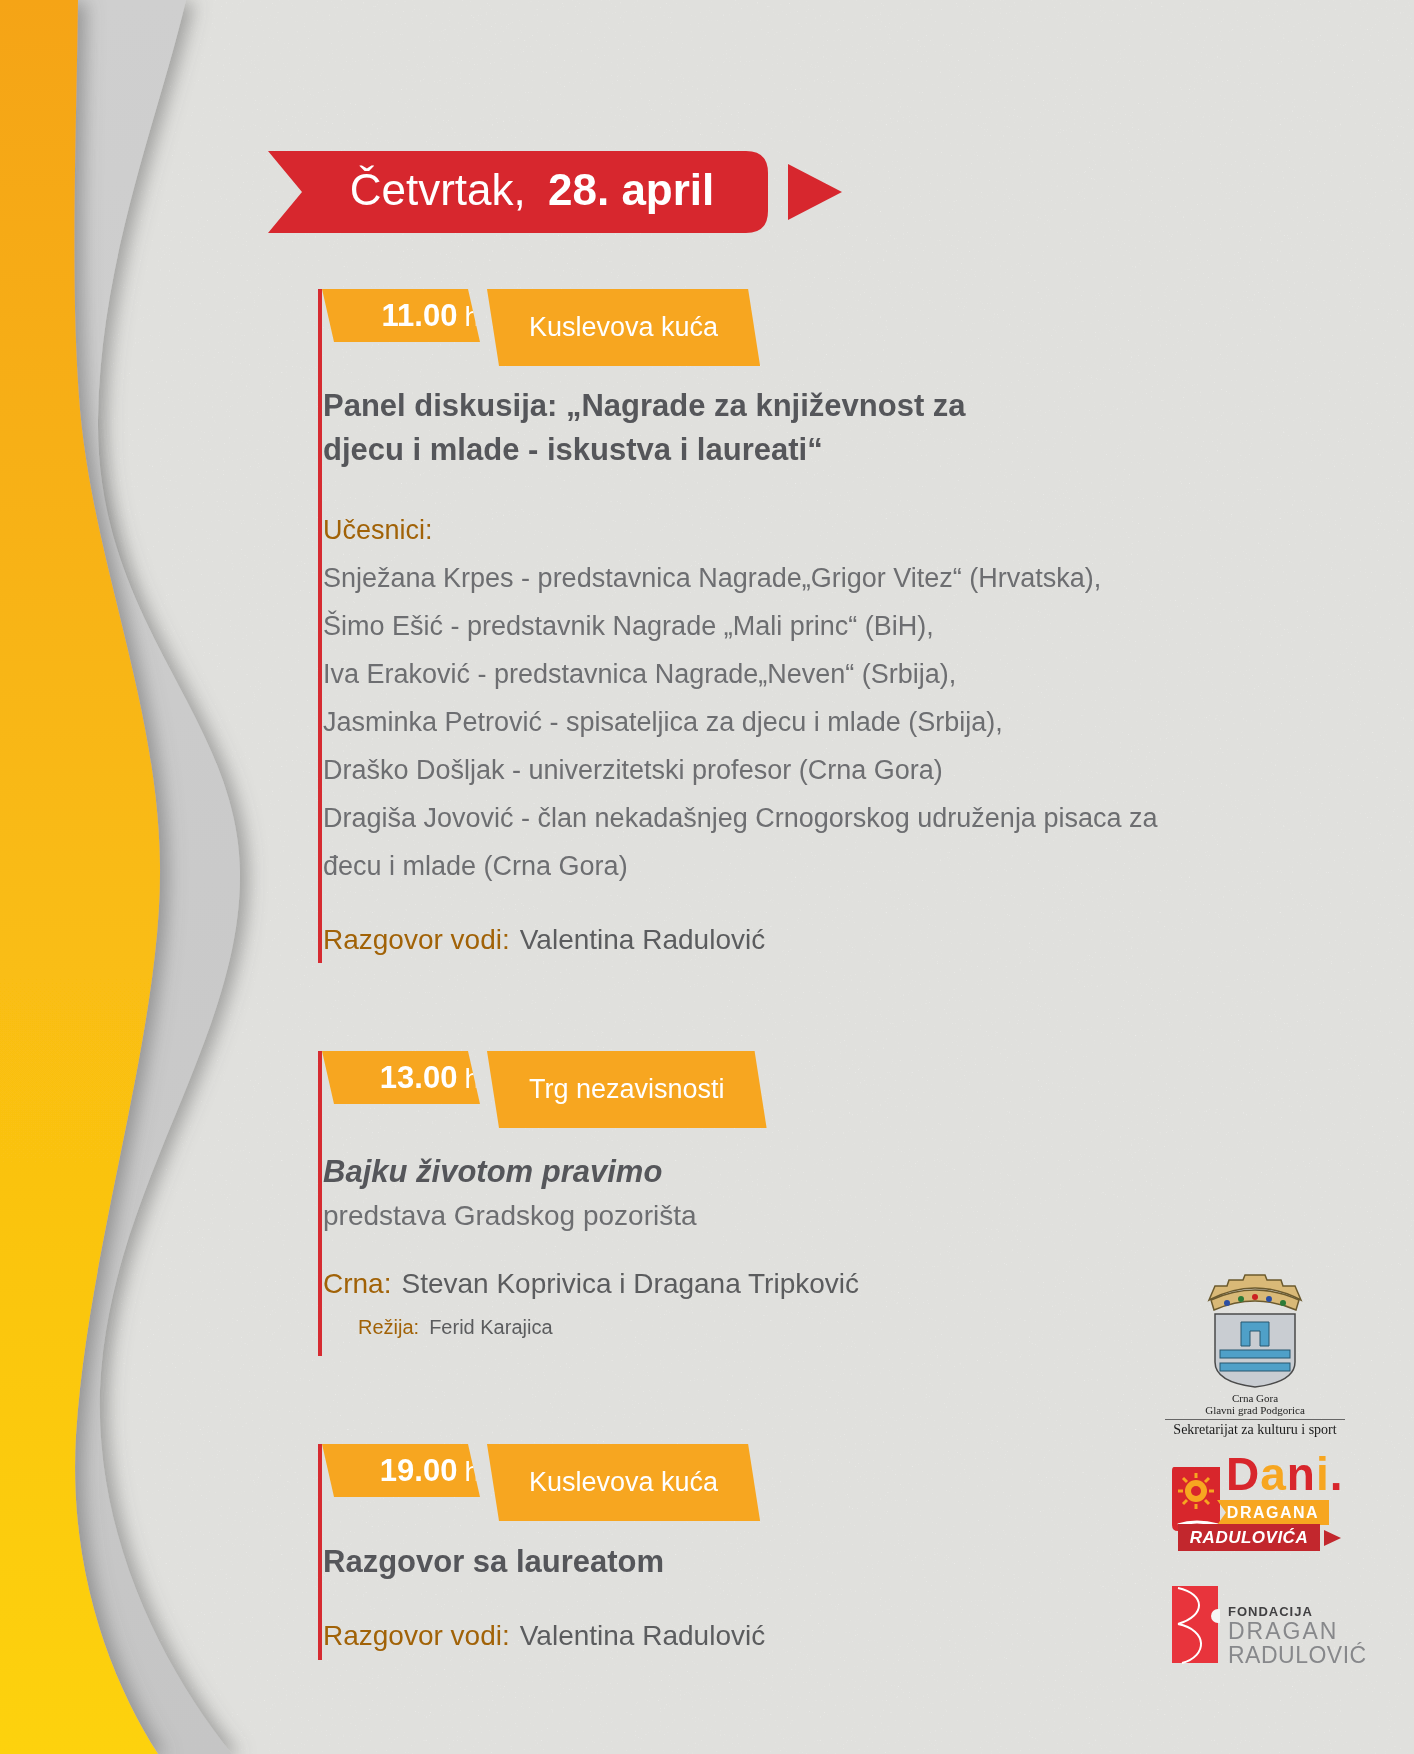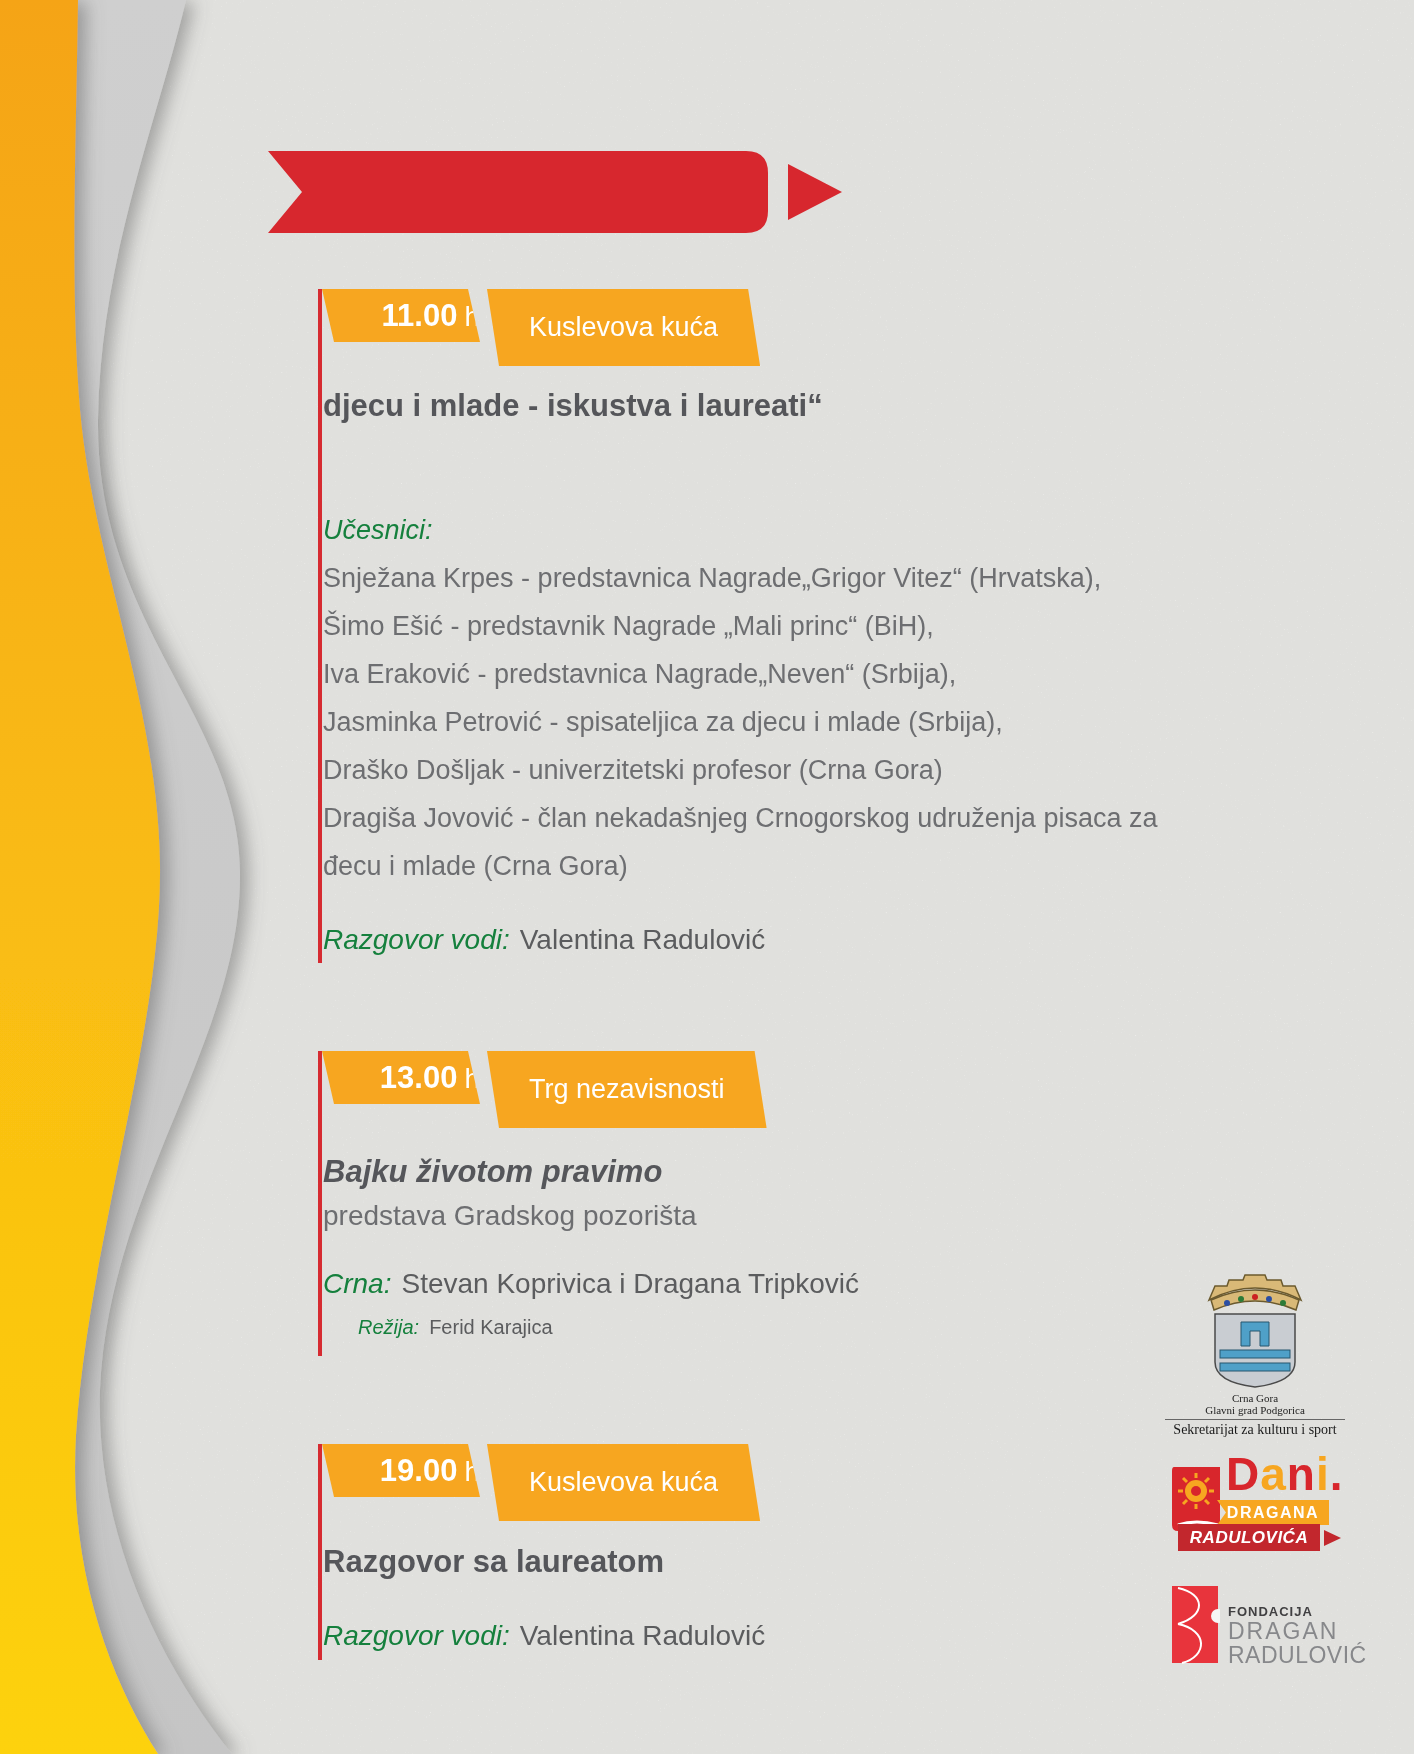--- a/index.html
+++ b/index.html
@@ -25,21 +25,21 @@
      padding:12px 42px;line-height:53px;color:#fff;font-size:27px;font-weight:400;z-index:2;}
 
   .rule{position:absolute;left:318px;width:4px;background:#D62B31;z-index:1;}
 
   .sec-title{position:absolute;left:323px;color:#55565A;font-size:31px;font-weight:700;
      line-height:44px;white-space:nowrap;z-index:2;}
   .body-txt{position:absolute;left:323px;color:#6D6E71;font-size:27px;z-index:2;}
   .nowrap{white-space:nowrap;}
   .p-line{white-space:nowrap;}
   .p-line.wrap{white-space:normal;}
-  .ital{font-style:italic;color:#15803d;}
+  .ital{color:#a16207;}
   .val{color:#5B5C5E;margin-left:10px;}
   .list{line-height:48px;width:850px;}
 
   
   .serif{font-family:"Liberation Serif",serif;}
   #coa-block{position:absolute;left:1165px;top:1272px;width:180px;text-align:center;z-index:2;}
   #coa-cap1{font-size:11px;color:#222;margin-top:4px;}
   #coa-cap2{font-size:11px;color:#222;}
   #coa-rule{border:none;border-top:1px solid #666;margin:3px 0 2px 0;}
   #coa-cap3{font-size:14px;color:#1a1a1a;}
@@ -92,28 +92,33 @@
     <rect width="1414" height="1754" fill="#f7f7f5"></rect>
     <rect width="1414" height="1754" filter="url(#paperTex)" opacity="0.55"></rect>
     <path filter="url(#softShadow)" fill="url(#grayGrad)" d="M0,0 H186 C158,120 100,260 98,420 C96,625 238,715 240,872 C242,1040 108,1190 100,1390 C95,1540 166,1672 232,1754 H0 Z"></path>
     <path filter="url(#softShadow)" fill="url(#yellowGrad)" d="M0,0 H78 C76,150 70,290 80,410 C94,565 158,705 160,865 C162,1030 88,1245 76,1435 C68,1572 112,1682 158,1754 H0 Z"></path>
   </svg>
 
   <svg id="ribbon-svg" width="620" height="88" viewBox="0 0 620 88">
     <path d="M0,3 H478 Q500,3 500,25 V63 Q500,85 478,85 H0 L34,44 Z" fill="#D7272E"></path>
     <path d="M520,16 L574,44 L520,72 Z" fill="#D7272E"></path>
   </svg>
+  <div id="ribbon-text">
+    <span class="day">Četvrtak,</span>
+    <span class="date">28. april</span>
+  </div>
 
   <div class="rule" style="top:289px;height:674px;"></div>
   <div class="time-badge" style="top:289px;">
     <span class="t">11.00</span><span class="u">h</span>
   </div>
   <div class="venue-badge" style="top:289px;">Kuslevova kuća</div>
 
   <div class="sec-title" style="top:384px;">
+    <div>Panel diskusija: „Nagrade za književnost za</div>
     <div>djecu i mlade - iskustva i laureati“</div>
   </div>
 
   <div class="body-txt list" style="top:506px;">
     <div class="ital">Učesnici:</div>
     <div class="p-line">Snježana Krpes - predstavnica Nagrade„Grigor Vitez“ (Hrvatska),</div>
     <div class="p-line">Šimo Ešić - predstavnik Nagrade „Mali princ“ (BiH),</div>
     <div class="p-line">Iva Eraković - predstavnica Nagrade„Neven“ (Srbija),</div>
     <div class="p-line">Jasminka Petrović - spisateljica za djecu i mlade (Srbija),</div>
     <div class="p-line">Draško Došljak - univerzitetski profesor (Crna Gora)</div>

